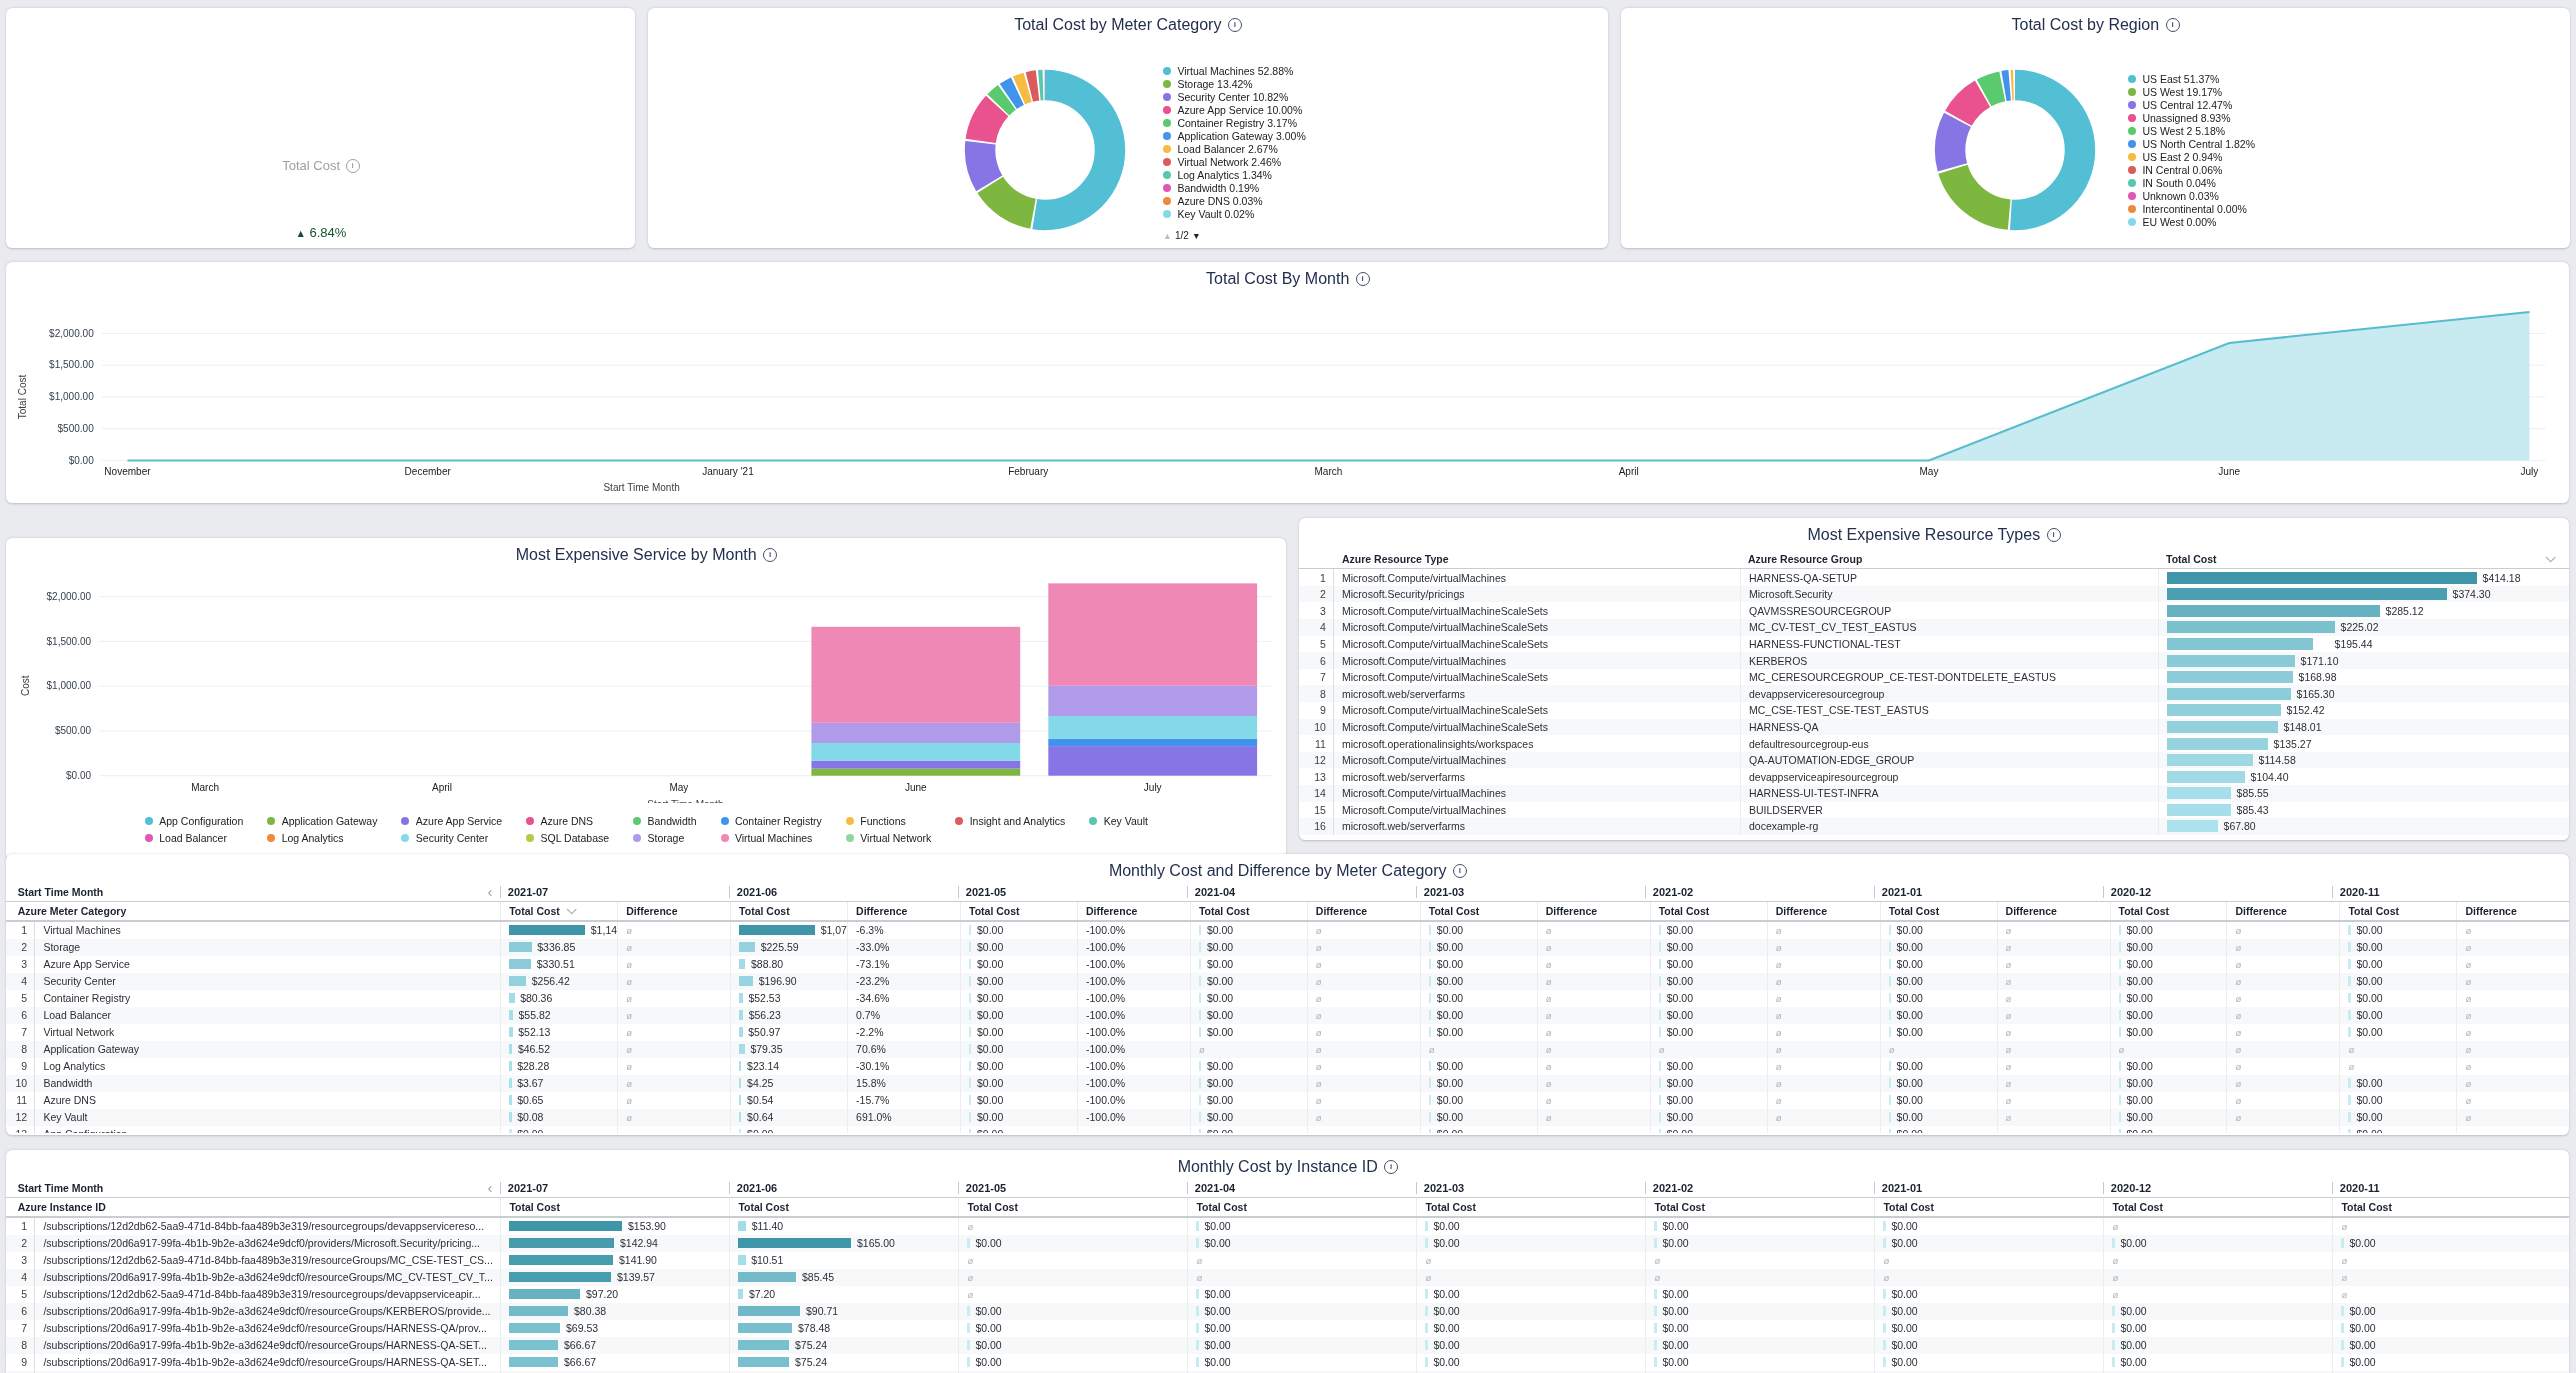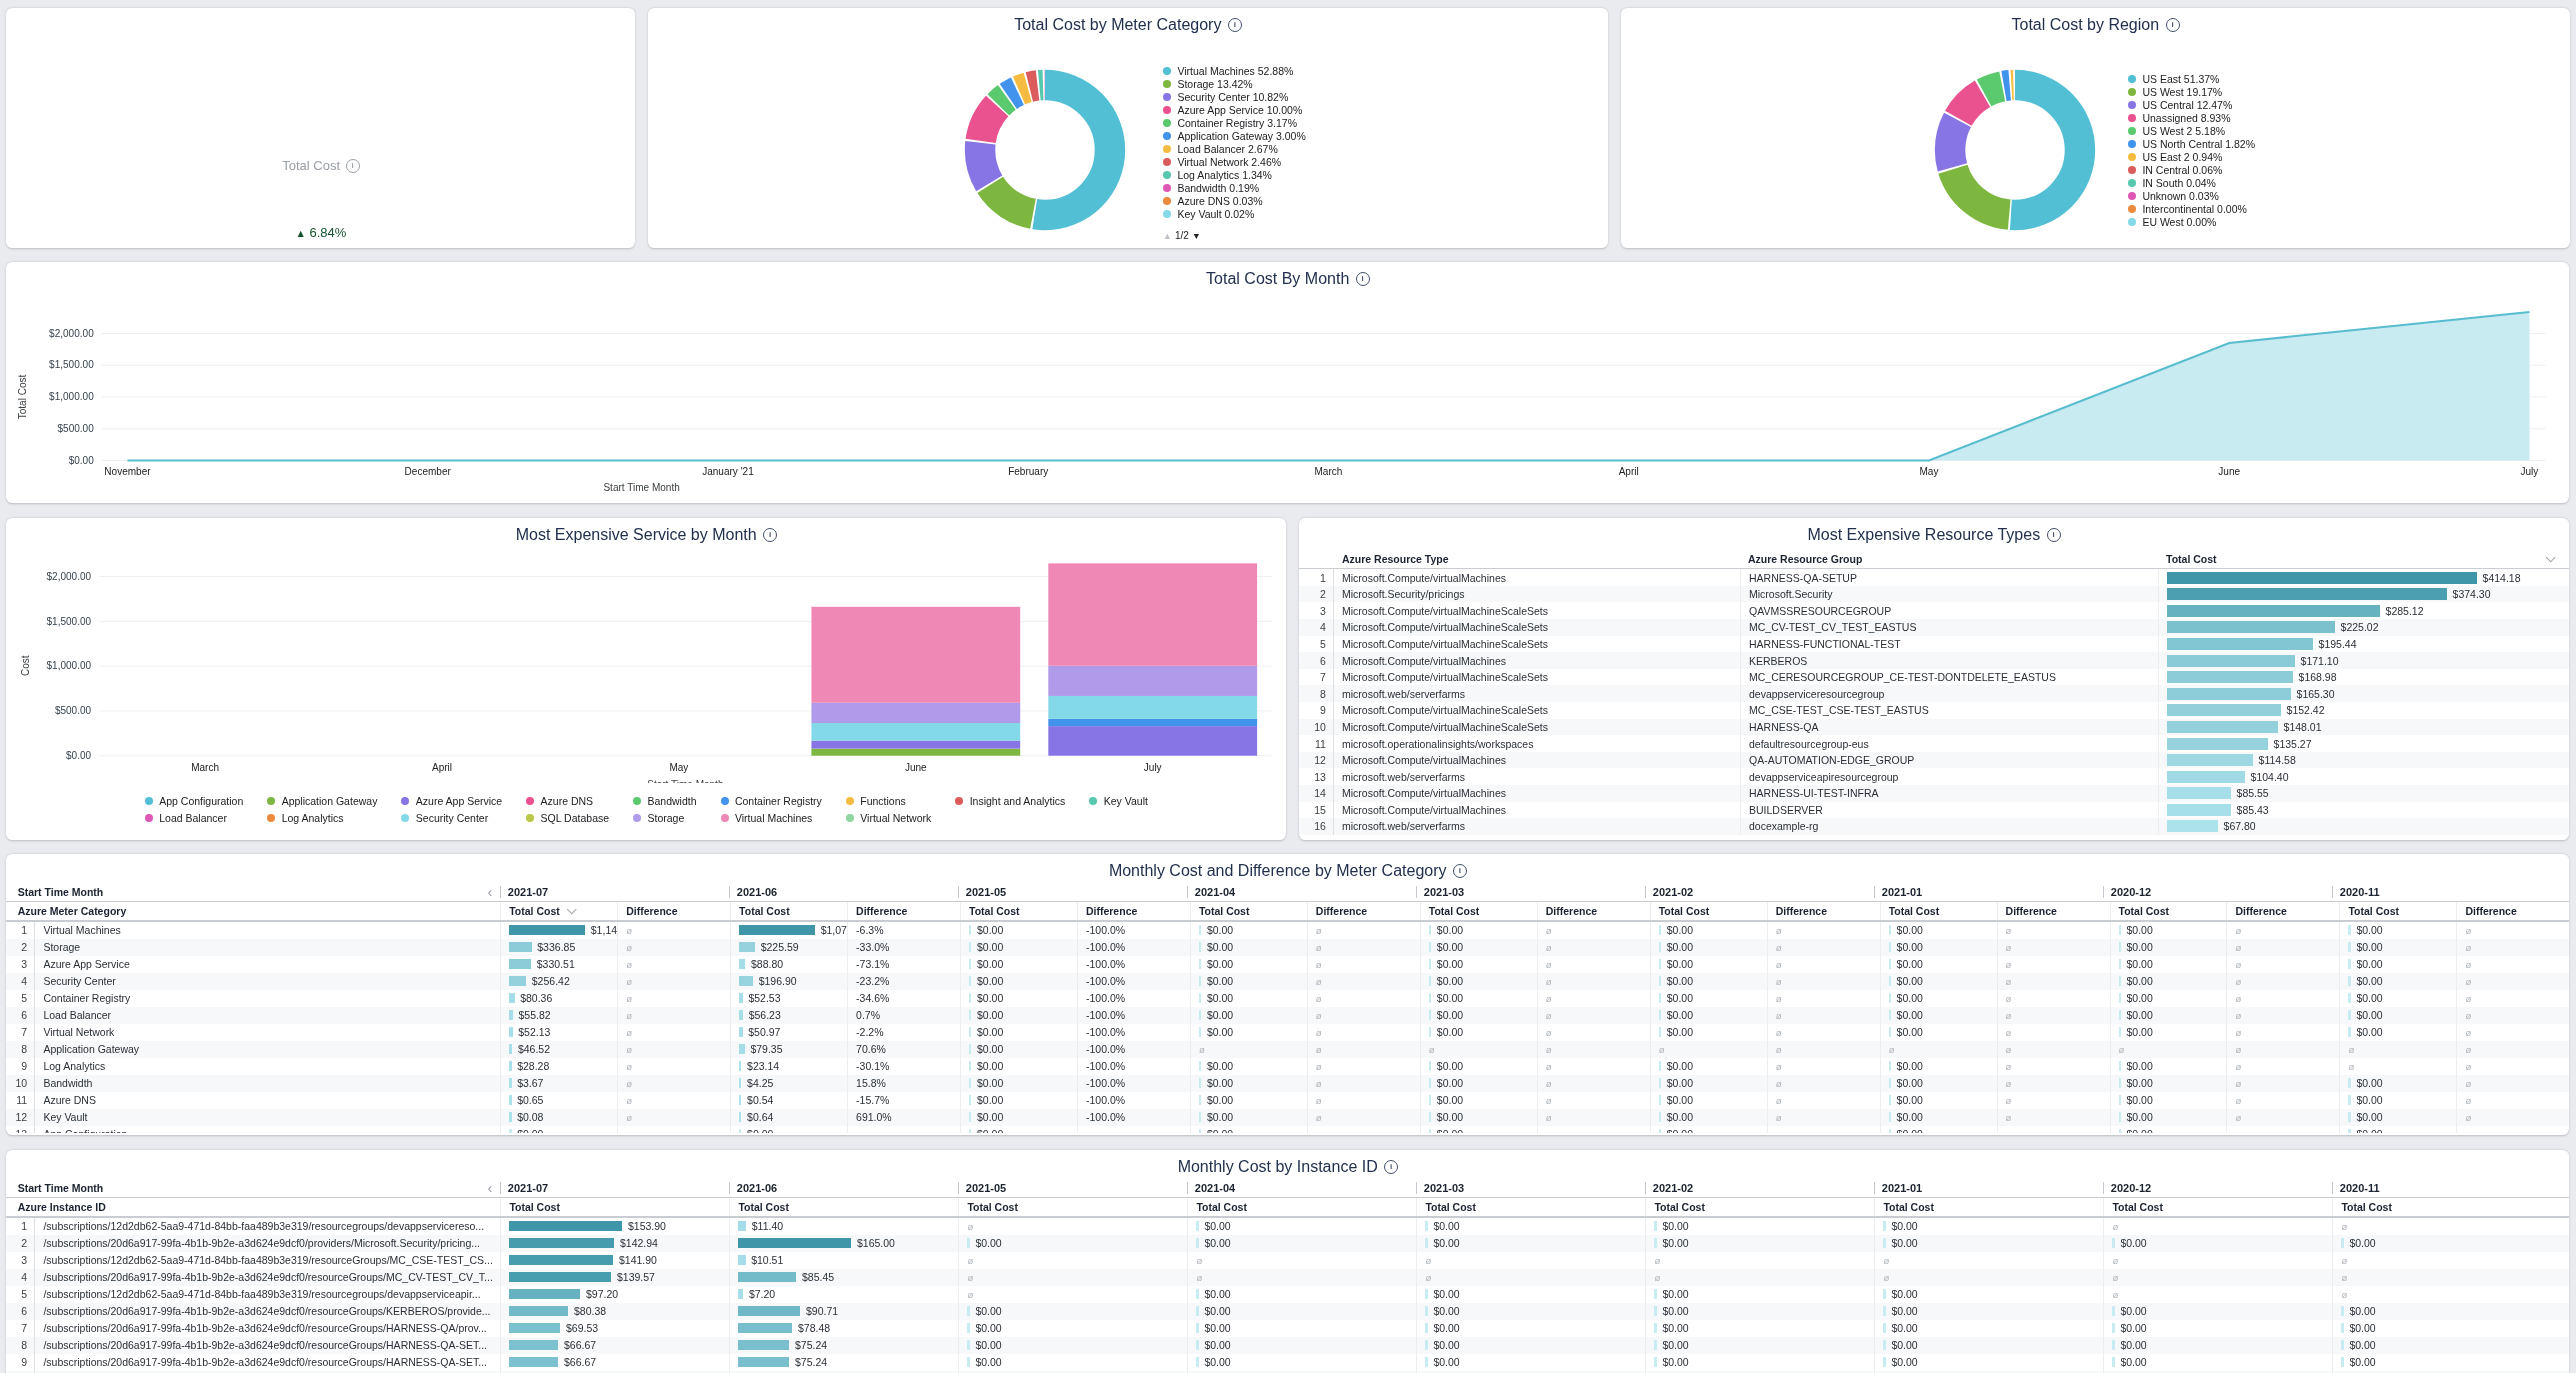--- a/index.html
+++ b/index.html
@@ -238,21 +238,21 @@
       <text x="1645" y="265" text-anchor="middle" font-size="12.5" fill="#202124">March</text>
       <text x="2018.75" y="265" text-anchor="middle" font-size="12.5" fill="#202124">April</text>
       <text x="2392.5" y="265" text-anchor="middle" font-size="12.5" fill="#202124">May</text>
       <text x="2766.25" y="265" text-anchor="middle" font-size="12.5" fill="#202124">June</text>
       <text x="3140" y="265" text-anchor="middle" font-size="12.5" fill="#202124">July</text>
       <text x="24" y="168" font-size="12.5" fill="#3C4043" transform="rotate(-90 24 168)" text-anchor="middle">Total Cost</text>
       <text x="790" y="285" font-size="12.5" fill="#3C4043" text-anchor="middle">Start Time Month</text>
     </svg>
 </div>
 
-<div class="card" style="left:6.4px;top:518px;width:1280px;height:322px;">
+<div class="card" style="left:6.4px;top:538px;width:1280px;height:322px;">
   <div class="tile-title">
     <span>Most Expensive Service by Month</span>
     <span class="info-icon">i</span>
   </div>
   <svg id="stack-chart" width="1280" height="265" style="position:absolute;left:0;top:0;" viewBox="0 0 1592 330">
       <line x1="115" y1="296" x2="1575" y2="296" stroke="#E9EAEC" stroke-width="1"></line>
       <text x="105" y="300" text-anchor="end" font-size="12.5" fill="#37424E">$0.00</text>
       <line x1="115" y1="240.25" x2="1575" y2="240.25" stroke="#E9EAEC" stroke-width="1"></line>
       <text x="105" y="244.25" text-anchor="end" font-size="12.5" fill="#37424E">$500.00</text>
       <line x1="115" y1="184.5" x2="1575" y2="184.5" stroke="#E9EAEC" stroke-width="1"></line>
@@ -398,21 +398,21 @@
           <div class="cell c-text c-border" style="width: 418px;">MC_CV-TEST_CV_TEST_EASTUS</div>
           <div class="cell c-text c-border" style="flex: 1 1 0%;">
             <span class="bar" style="width: 168px; height: 12px; background: rgb(122, 192, 205);"></span>
             <span>$225.02</span>
           </div>
         </div>
         <div class="trow" style="height: 16.6px;">
           <div class="cell c-num" style="width: 35px;">5</div>
           <div class="cell c-text" style="width: 406px;">Microsoft.Compute/virtualMachineScaleSets</div>
           <div class="cell c-text c-border" style="width: 418px;">HARNESS-FUNCTIONAL-TEST</div>
-          <div class="cell c-text c-border" style="flex: 1 1 0%;">
+          <div class="cell c-text c-border" style="flex: 1 1 0%; gap: 16px;">
             <span class="bar" style="width: 146px; height: 12px; background: rgb(131, 198, 211);"></span>
             <span>$195.44</span>
           </div>
         </div>
         <div class="trow" style="height: 16.6px;">
           <div class="cell c-num" style="width: 35px;">6</div>
           <div class="cell c-text" style="width: 406px;">Microsoft.Compute/virtualMachines</div>
           <div class="cell c-text c-border" style="width: 418px;">KERBEROS</div>
           <div class="cell c-text c-border" style="flex: 1 1 0%;">
             <span class="bar" style="width: 128px; height: 12px; background: rgb(139, 203, 216);"></span>

